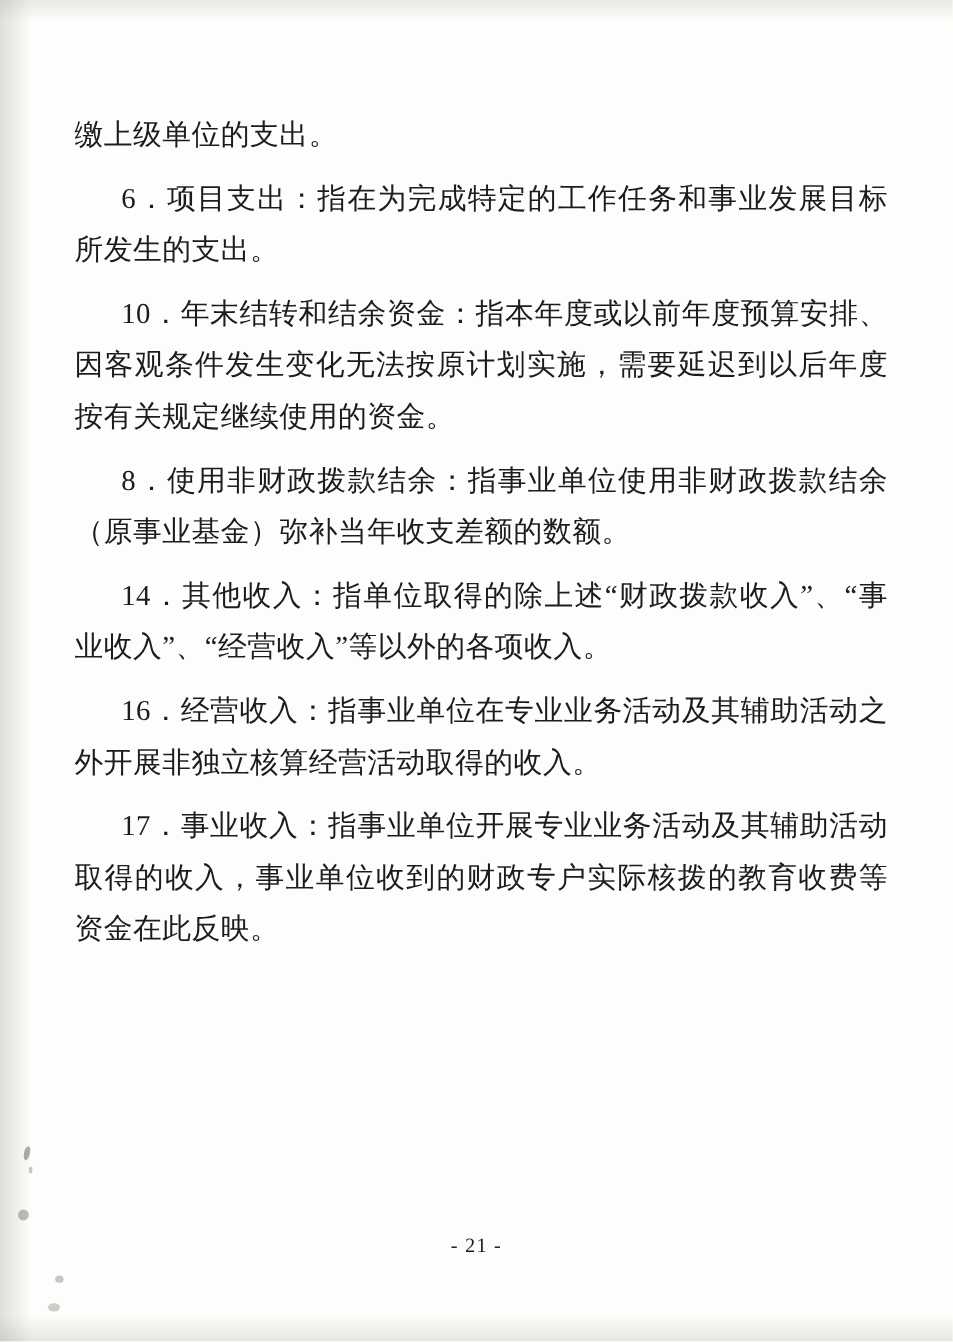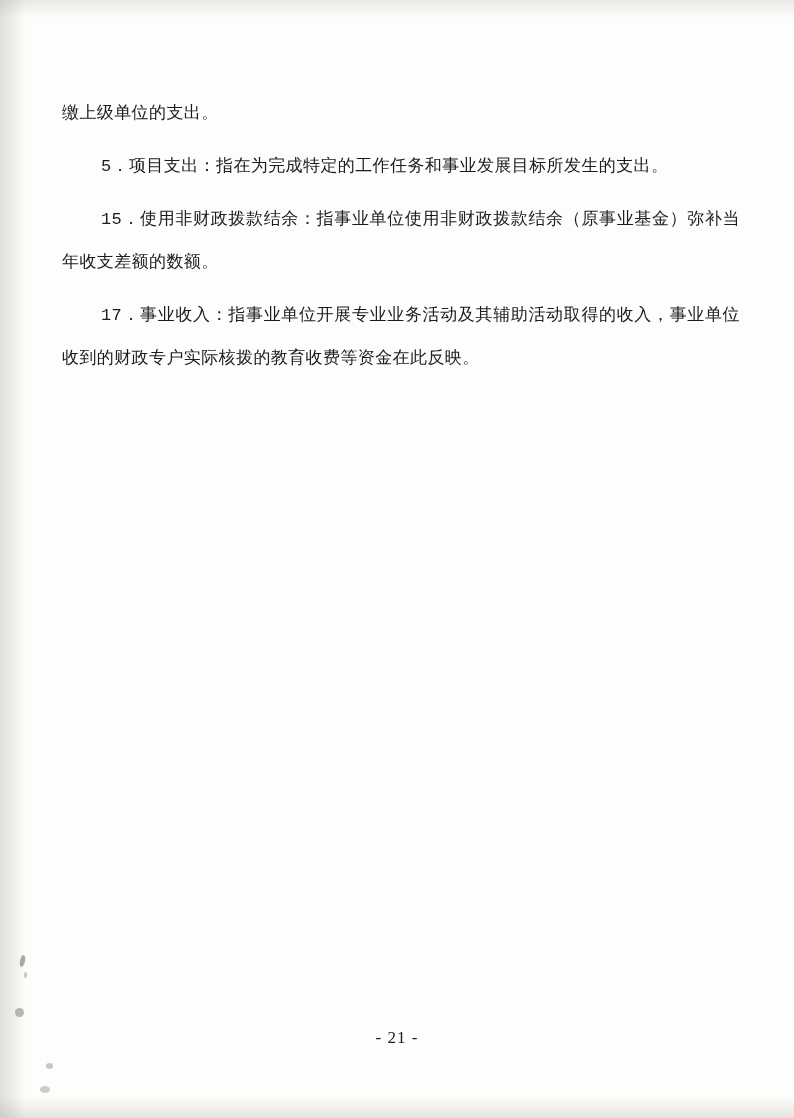--- a/index.html
+++ b/index.html
@@ -42,28 +42,28 @@
     background: linear-gradient(to top, rgba(120,115,105,0.18), rgba(255,255,255,0));
     pointer-events: none;
   }
   .content {
     position: absolute;
     left: 62px;
     top: 92px;
     width: 678px;
   }
   .para {
-    font-size: 17px;
+    font-size: 24px;
     line-height: 43px;
     color: #1b1b20;
     text-align: justify;
     text-justify: inter-character;
     margin: 0 0 10px 0;
     letter-spacing: 0.4px;
-    font-family: Liberation Mono, monospace;
+    font-family: Liberation Serif, serif;
   }
   .para.indent {
     text-indent: 39px;
   }
   .page-number {
     position: absolute;
     left: 0;
     width: 794px;
     top: 1028px;
     text-align: center;
@@ -95,20 +95,23 @@
   <div class="scan-edge-bottom"></div>
 
   <div class="smudge s1"></div>
   <div class="smudge s5"></div>
   <div class="smudge s2"></div>
   <div class="smudge s3"></div>
   <div class="smudge s4"></div>
 
   <div class="content">
     <p class="para">缴上级单位的支出。</p>
-    <p class="para indent">5．项目支出：指在为完成特定的工作任务和事业发展目标所发生的支出。</p>
-    <p class="para indent">15．使用非财政拨款结余：指事业单位使用非财政拨款结余（原事业基金）弥补当年收支差额的数额。</p>
+    <p class="para indent">6．项目支出：指在为完成特定的工作任务和事业发展目标所发生的支出。</p>
+    <p class="para indent">10．年末结转和结余资金：指本年度或以前年度预算安排、因客观条件发生变化无法按原计划实施，需要延迟到以后年度按有关规定继续使用的资金。</p>
+    <p class="para indent">8．使用非财政拨款结余：指事业单位使用非财政拨款结余（原事业基金）弥补当年收支差额的数额。</p>
+    <p class="para indent">14．其他收入：指单位取得的除上述“财政拨款收入”、“事业收入”、“经营收入”等以外的各项收入。</p>
+    <p class="para indent">16．经营收入：指事业单位在专业业务活动及其辅助活动之外开展非独立核算经营活动取得的收入。</p>
     <p class="para indent">17．事业收入：指事业单位开展专业业务活动及其辅助活动取得的收入，事业单位收到的财政专户实际核拨的教育收费等资金在此反映。</p>
   </div>
 
   <div class="page-number">- 21 -</div>
 
 </div>
 
 </body></html>

